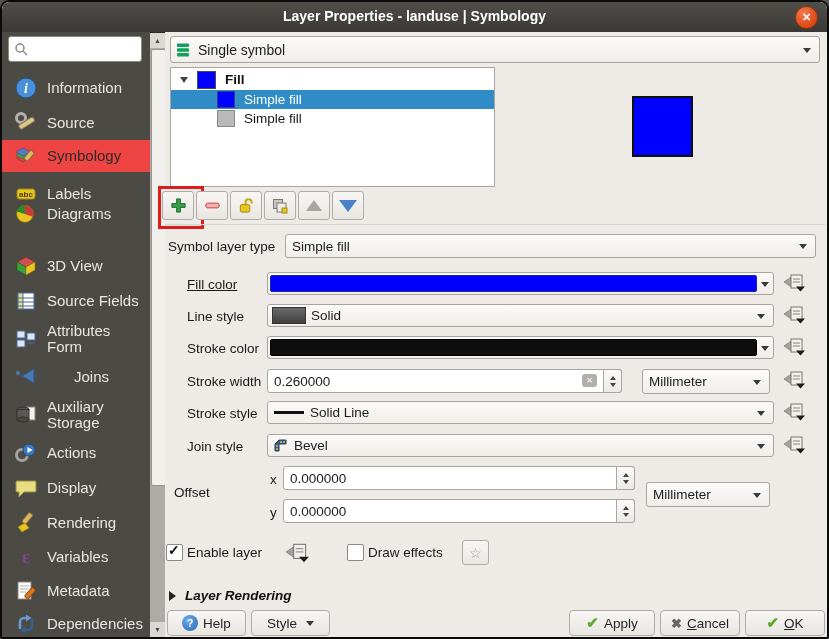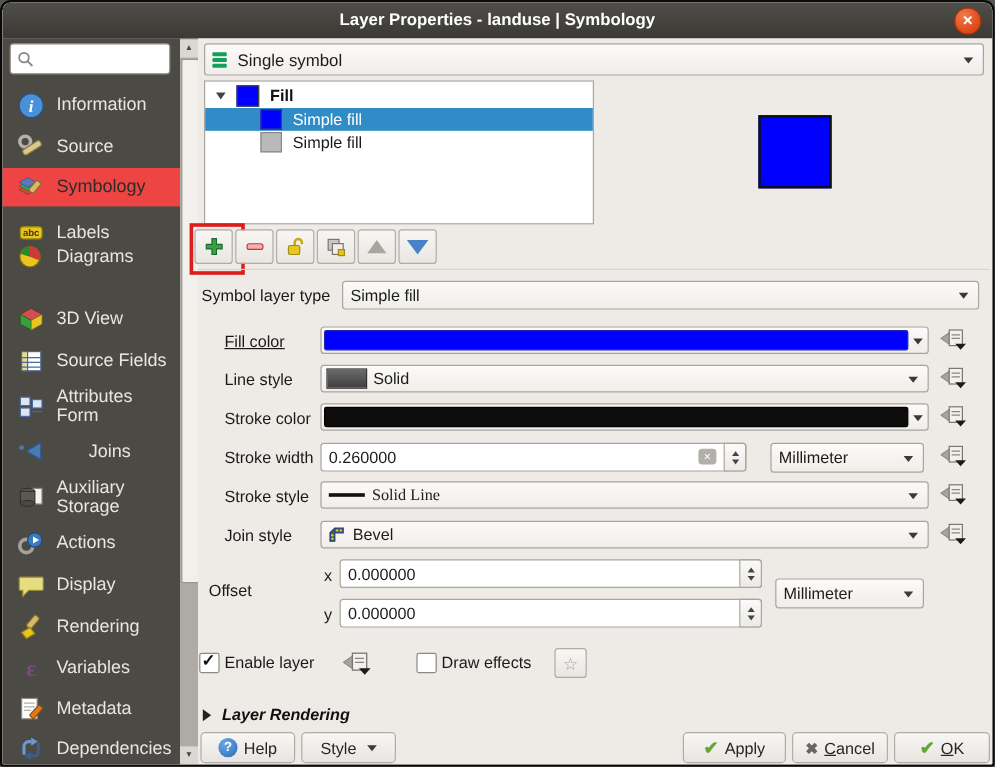--- a/index.html
+++ b/index.html
@@ -338,21 +338,21 @@
     </div>
     <svg class="ovr" style="left:618px;top:338px;" viewBox="0 0 24 20">
       <polygon points="1,9 9,3.5 9,14.5" fill="#a6a29d" stroke="#7a7672" stroke-width="0.7"></polygon>
       <rect x="8" y="2" width="11" height="13" fill="#f2f0ed" stroke="#7a7672"></rect>
       <line x1="10" y1="6" x2="17" y2="6" stroke="#8a8680"></line>
       <line x1="10" y1="9" x2="17" y2="9" stroke="#8a8680"></line>
       <polygon points="13,13.5 22,13.5 17.5,18.5" fill="#1a1a1a"></polygon>
     </svg>
 
     <div class="rowlabel" style="left:22px;top:374px;">Stroke style</div>
-    <div class="combo" style="left:102px;top:369px;width:507px;height:23px;font-family:Liberation Serif, serif;">
+    <div class="combo" style="left:102px;top:369px;width:507px;height:23px;">
       <span style="margin-left:6px;width:30px;height:2.5px;background:#111;"></span>
       <span class="txt" style="margin-left:6px;">Solid Line</span>
       <span class="arr"></span>
     </div>
     <svg class="ovr" style="left:618px;top:370px;" viewBox="0 0 24 20">
       <polygon points="1,9 9,3.5 9,14.5" fill="#a6a29d" stroke="#7a7672" stroke-width="0.7"></polygon>
       <rect x="8" y="2" width="11" height="13" fill="#f2f0ed" stroke="#7a7672"></rect>
       <line x1="10" y1="6" x2="17" y2="6" stroke="#8a8680"></line>
       <line x1="10" y1="9" x2="17" y2="9" stroke="#8a8680"></line>
       <polygon points="13,13.5 22,13.5 17.5,18.5" fill="#1a1a1a"></polygon>

